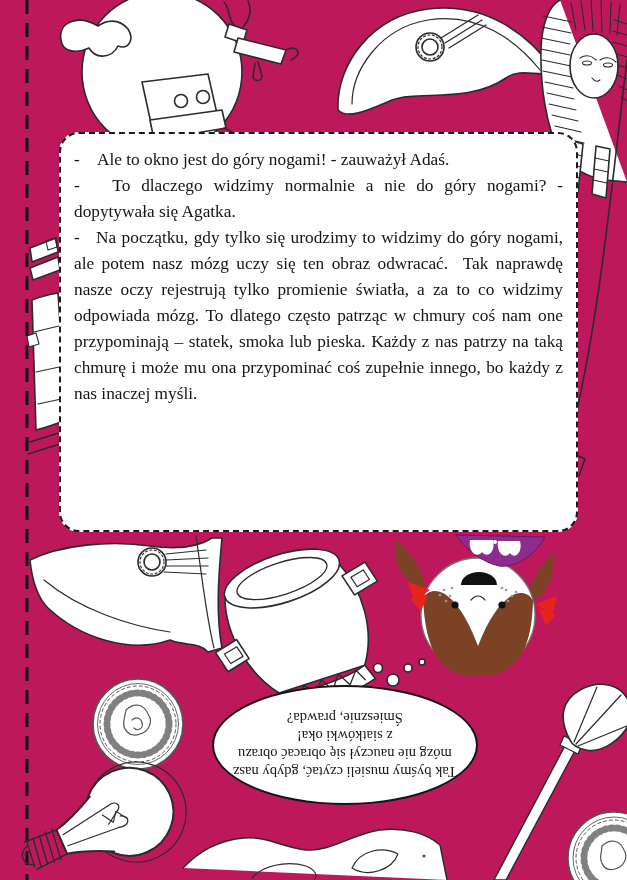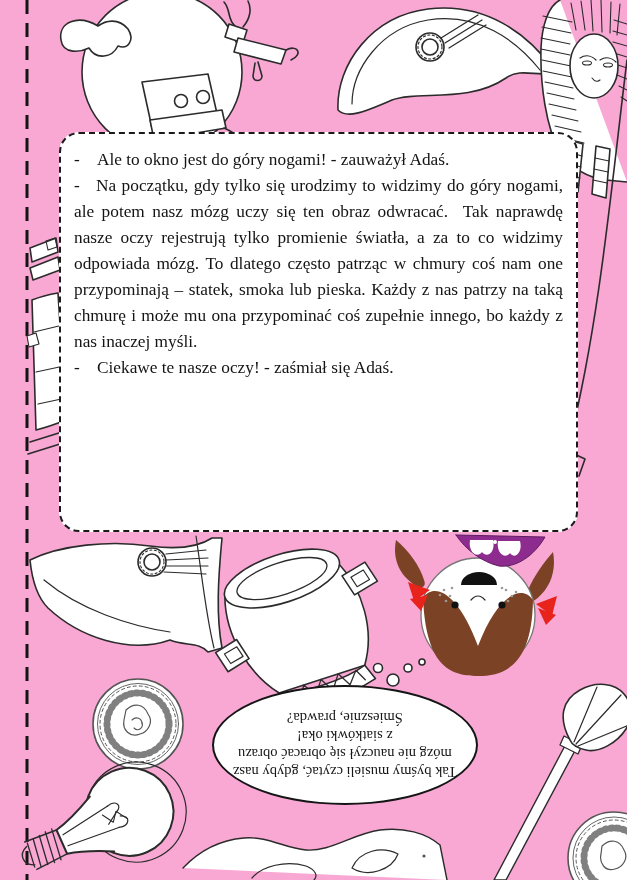--- a/index.html
+++ b/index.html
@@ -1,18 +1,18 @@
 <!DOCTYPE html>
 <html><head>
 <meta charset="utf-8">
 <style>
   html,body{margin:0;padding:0;background:#888;}
   .page{
     position:relative;width:627px;height:880px;margin:0 auto;
-    background:#f9a8d4;overflow:hidden;
+    background:#be185d;overflow:hidden;
     font-family:"Liberation Serif", serif;
   }
   svg.art{position:absolute;left:0;top:0;z-index:1;}
   .ink{stroke:#2b2b2b;fill:none;stroke-width:1.6;stroke-linecap:round;stroke-linejoin:round;}
   .dialog-box{
     position:absolute;left:59px;top:132px;width:519px;height:400px;
     box-sizing:border-box;z-index:2;
     background:#ffffff;border:2px dashed #1a1a1a;border-radius:20px;
     padding:13px 13px 0 13px;
     font-size:17.3px;line-height:26px;color:#141414;
@@ -202,22 +202,22 @@
           <path d="M470,540 C468,552 477,559 482,552 C487,559 496,552 493,540 Z" fill="#fff" stroke="none"></path>
           <path d="M498,541 C496,553 505,560 510,553 C515,560 523,552 520,541 Z" fill="#fff" stroke="none"></path>
           <circle cx="495" cy="542" r="2" fill="#fff" stroke="none"></circle>
         </g>
       </g>
     </g>
   </svg>
 
   <div class="dialog-box">
     <p>-&nbsp;&nbsp;&nbsp;&nbsp;Ale to okno jest do góry nogami! - zauważył Adaś.</p>
+    <p>-&nbsp;&nbsp;&nbsp;To dlaczego widzimy normalnie a nie do góry nogami? - dopytywała się Agatka.</p>
     <p>-&nbsp;&nbsp;&nbsp;Na początku, gdy tylko się urodzimy to widzimy do góry nogami, ale potem nasz mózg uczy się ten obraz odwracać.&nbsp; Tak naprawdę nasze oczy rejestrują tylko promienie światła, a za to co widzimy odpowiada mózg. To dlatego często patrząc w chmury coś nam one przypominają – statek, smoka lub pieska. Każdy z nas patrzy na taką chmurę i może mu ona przypominać coś zupełnie innego, bo każdy z nas inaczej myśli.</p>
-    <p>-&nbsp;&nbsp;&nbsp;&nbsp;Ciekawe te nasze oczy! - zaśmiał się Adaś.</p>
   </div>
 
   <div class="bubble">
     <div class="bubble-inner">
       <div>Tak byśmy musieli czytać, gdyby nasz</div>
       <div>mózg nie nauczył się obracać obrazu</div>
       <div>z siatkówki oka!</div>
       <div>Śmiesznie, prawda?</div>
     </div>
   </div>

